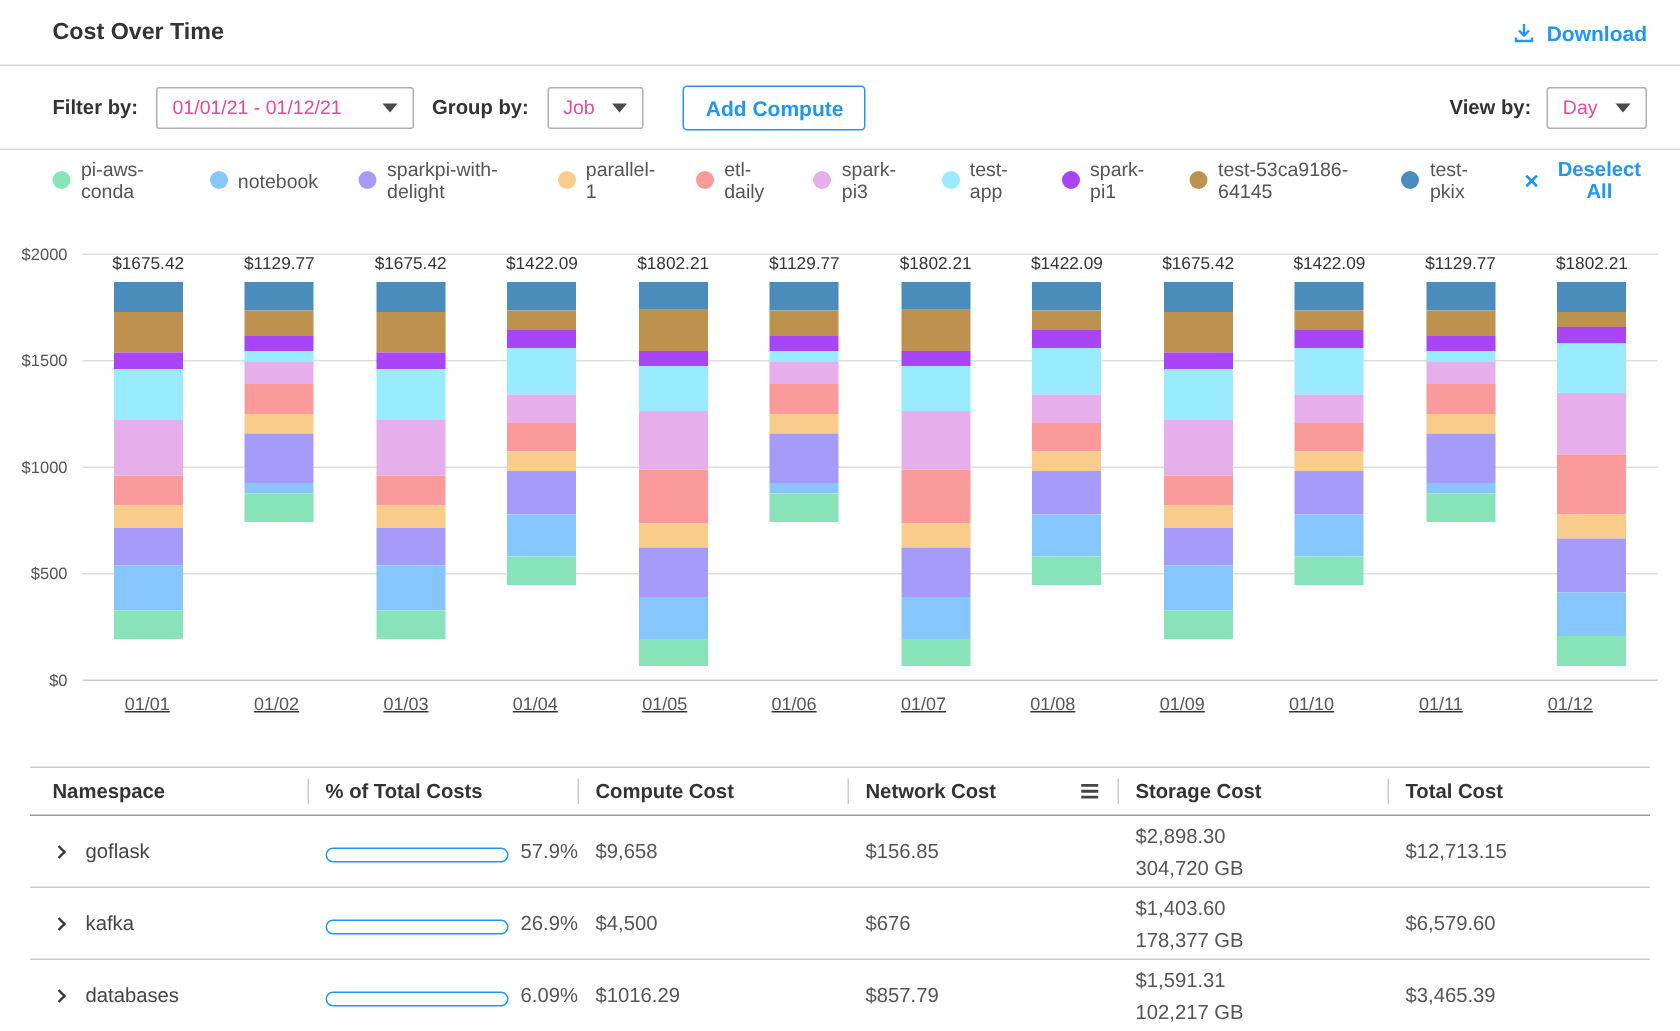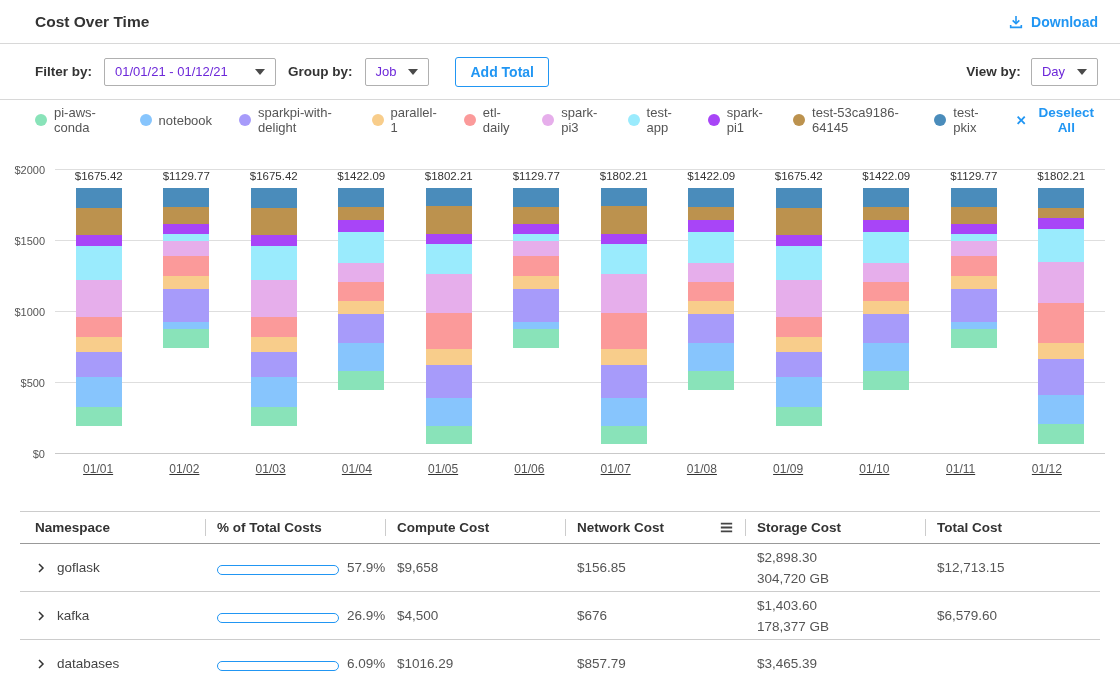--- a/index.html
+++ b/index.html
@@ -14,21 +14,21 @@
   .download { display: inline-flex; align-items: center; gap: 7px; color: #2196f3;
               font-size: 14px; font-weight: 700; cursor: pointer; background: none; border: none;
               font-family: inherit; }
 
   
   .filters { height: 56px; display: flex; align-items: center; gap: 12px;
              padding: 0 22px 0 35px; border-bottom: 1px solid #d8d8d8; }
   .flabel { font-size: 13.5px; font-weight: 700; color: #333; white-space: nowrap; }
   .selbox { height: 28px; border: 1px solid #b0b0b0; border-radius: 2px; background: #fff;
             display: inline-flex; align-items: center; justify-content: space-between;
-            gap: 12px; padding: 0 10px; font-size: 13px; color: #6d28d9; cursor: pointer; }
+            gap: 12px; padding: 0 10px; font-size: 13px; color: #ec4899; cursor: pointer; }
   .selbox.date { width: 172px; }
   .caret { width: 0; height: 0; border-left: 5px solid transparent; border-right: 5px solid transparent;
            border-top: 6px solid #4a4a4a; flex: none; }
   .add-filter { margin-left: 14px; border: 1px solid #2196f3; color: #2196f3; background: #fff;
                 font-family: inherit; font-size: 14px; font-weight: 700; border-radius: 3px;
                 padding: 6px 14px; cursor: pointer; }
   .view-group { margin-left: auto; display: flex; align-items: center; gap: 10px; }
 
   
   .legend-row { height: 40px; display: flex; align-items: center; gap: 27px; padding: 0 22px 0 35px; }
@@ -102,21 +102,21 @@
     <span class="flabel">Filter by:</span>
     <div class="selbox date">
       <span>01/01/21 - 01/12/21</span>
       <span class="caret"></span>
     </div>
     <span class="flabel">Group by:</span>
     <div class="selbox">
       <span>Job</span>
       <span class="caret"></span>
     </div>
-    <button class="add-filter">Add Total</button>
+    <button class="add-filter">Add Compute</button>
     <div class="view-group">
       <span class="flabel">View by:</span>
       <div class="selbox">
         <span>Day</span>
         <span class="caret"></span>
       </div>
     </div>
   </div>
 
   <div class="legend-row">
@@ -460,16 +460,20 @@
           </span>
         </button>
         <span>databases</span>
       </div>
       <div class="td td-pct">
         <span class="pbar"><span class="pfill" style="width: 6.09%;"></span></span>
         <span>6.09%</span>
       </div>
       <div class="td">$1016.29</div>
       <div class="td">$857.79</div>
+      <div class="td">
+        <div class="net-line">$1,591.31</div>
+        <div class="net-line">102,217 GB</div>
+      </div>
       <div class="td">$3,465.39</div>
     </div>
   </div>
 </div>
 
 </body></html>

